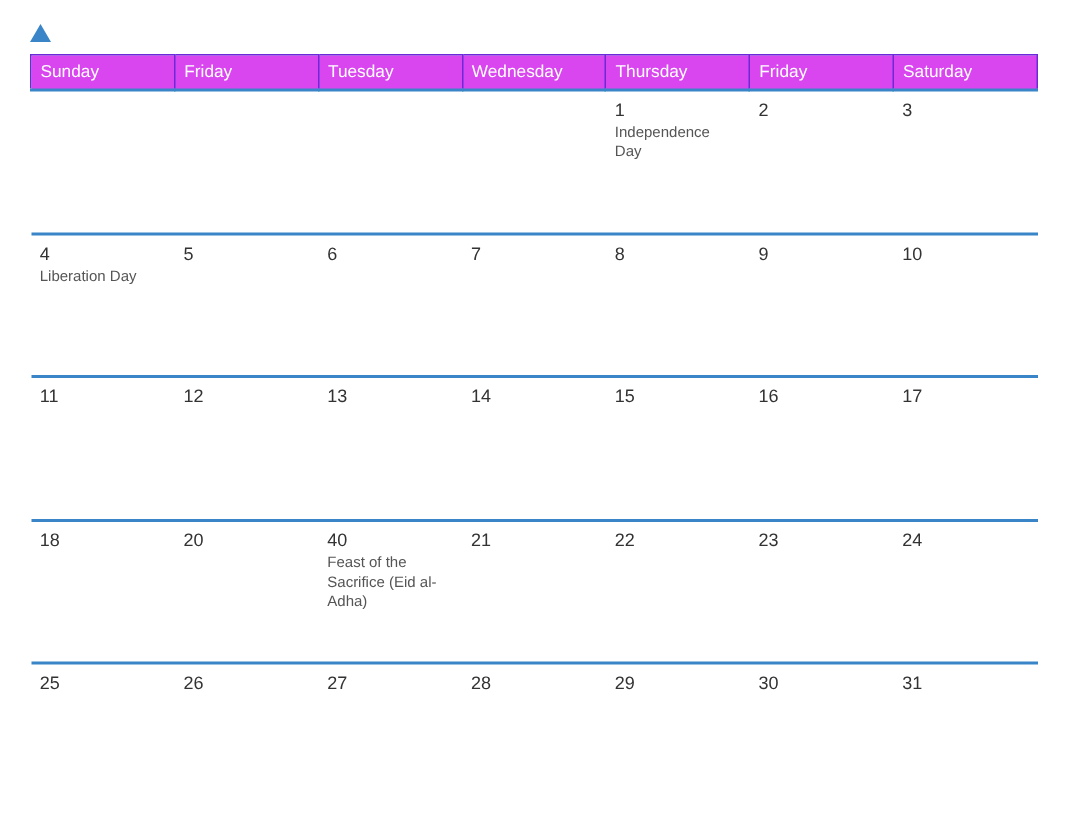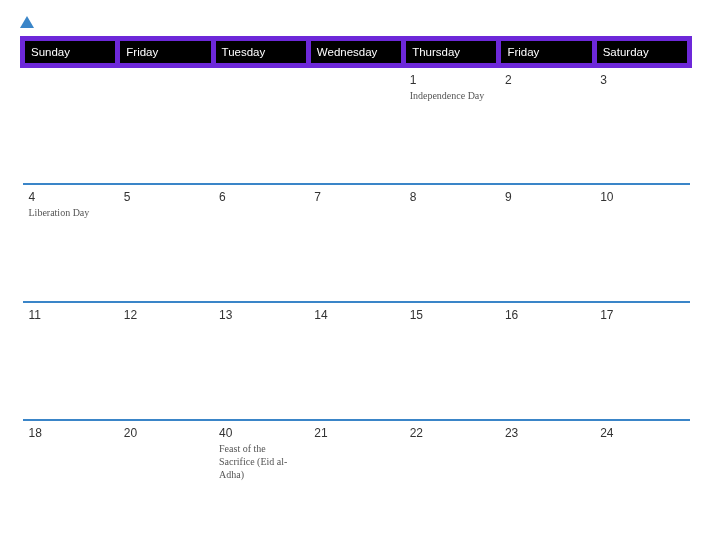--- a/index.html
+++ b/index.html
@@ -76,27 +76,27 @@
     }
 
     
     .calendar {
       flex: 1;
       border-collapse: collapse;
       width: 100%;
     }
 
     .calendar thead tr th {
-      background-color: #000000;
+      background-color: #d946ef;
       color: #fff;
       font-size: 11.5px;
       font-weight: normal;
       padding: 5px 6px;
       text-align: left;
-      border: 5px solid #6d28d9;
+      border: 1px solid #6d28d9;
     }
 
     .calendar tbody tr {
       border-top: 2px solid #3a85c8;
     }
 
     .calendar tbody tr td {
       width: calc(100% / 7);
       vertical-align: top;
       padding: 5px 6px;
@@ -111,21 +111,20 @@
       font-size: 12px;
       color: #333;
       display: block;
       margin-bottom: 2px;
     }
 
     .holiday-name {
       font-size: 10px;
       color: #555;
       line-height: 1.3;
-      font-family: Liberation Serif, serif;
     }
 
     .empty-cell {
       background: #fff;
     }
   </style>
 </head>
 <body>
 
 <div class="page">
@@ -228,15 +227,38 @@
           <td>
             <span class="day-number">22</span>
           </td>
           <td>
             <span class="day-number">23</span>
           </td>
           <td>
             <span class="day-number">24</span>
           </td>
         </tr>
+        <tr>
+          <td>
+            <span class="day-number">25</span>
+          </td>
+          <td>
+            <span class="day-number">26</span>
+          </td>
+          <td>
+            <span class="day-number">27</span>
+          </td>
+          <td>
+            <span class="day-number">28</span>
+          </td>
+          <td>
+            <span class="day-number">29</span>
+          </td>
+          <td>
+            <span class="day-number">30</span>
+          </td>
+          <td>
+            <span class="day-number">31</span>
+          </td>
+        </tr>
       </tbody>
   </table>
 </div>
 
 </body></html>

